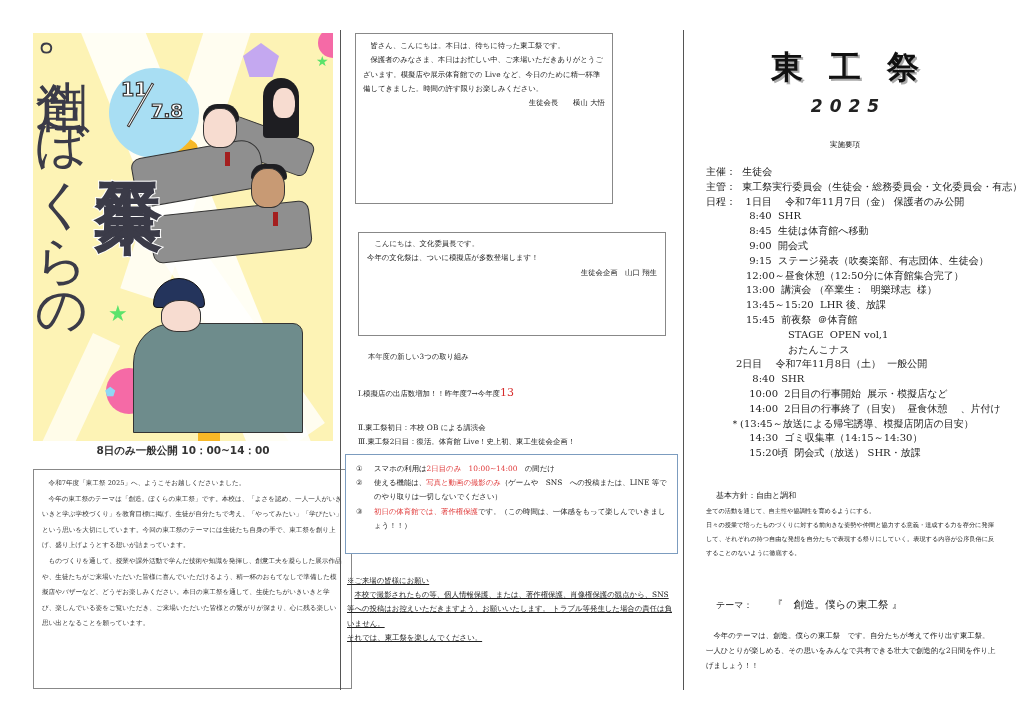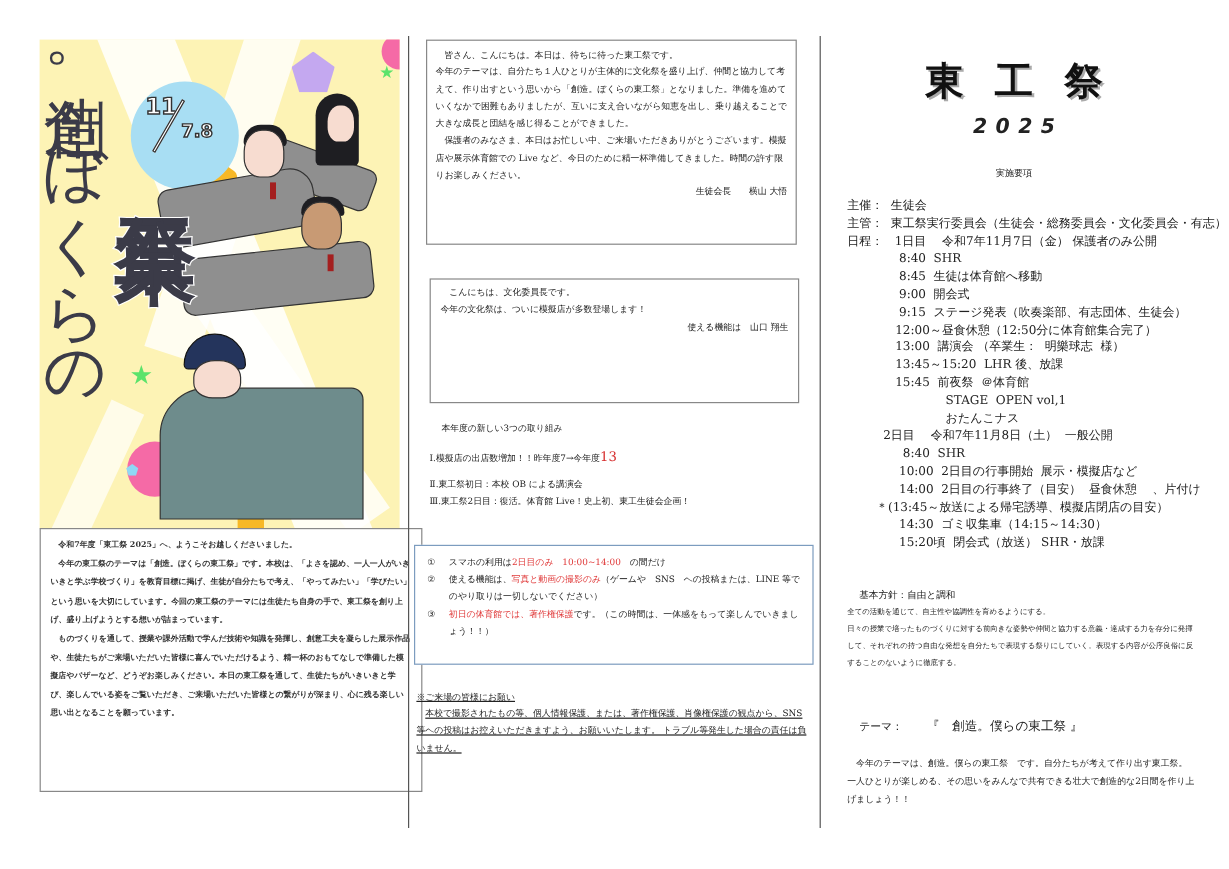--- a/index.html
+++ b/index.html
@@ -13,21 +13,21 @@
   .poster .ray.r2 { left: 180px; top: -30px; width: 45px; height: 300px; transform: rotate(18deg); opacity: .8; }
   .poster .ray.r3 { left: 110px; top: 200px; width: 40px; height: 260px; transform: rotate(-35deg); opacity: .8; }
   .poster .ray.r4 { left: 60px; top: 300px; width: 30px; height: 200px; transform: rotate(25deg); opacity: .7; }
   .poster .orange { position: absolute; background: #f7b826; }
   .poster .orange.o1 { left: 110px; top: 95px; width: 50px; height: 40px; transform: rotate(35deg); border-radius: 6px; }
   .poster .orange.o2 { left: 165px; top: 390px; width: 22px; height: 18px; }
   .poster .date-circle { position: absolute; left: 76px; top: 35px; width: 90px; height: 90px; border-radius: 50%; background: #a8def3; }
   .poster .date-text { position: absolute; left: 88px; top: 45px; font-family: "DejaVu Sans", sans-serif; font-weight: bold; color: #fff; -webkit-text-stroke: 1.2px #333; }
   .poster .date-text .m { font-size: 19px; position: absolute; left: 0; top: 0; }
   .poster .date-text .slash { position: absolute; left: 18px; top: 2px; width: 3px; height: 50px; background: #fff; border: 1px solid #333; transform: rotate(30deg); }
-  .poster .date-text .d { font-size: 15px; position: absolute; left: 30px; top: 22px; }
+  .poster .date-text .d { font-size: 18px; position: absolute; left: 30px; top: 22px; text-decoration: underline; }
   .poster .pentagon { position: absolute; left: 210px; top: 10px; width: 36px; height: 34px; background: #c4a8f0; clip-path: polygon(50% 0, 100% 38%, 82% 100%, 18% 100%, 0 38%); }
   .poster .pink-blob { position: absolute; border-radius: 50%; background: #f56aa6; }
   .poster .pink-blob.p1 { left: 285px; top: -5px; width: 30px; height: 30px; }
   .poster .pink-blob.p2 { left: 73px; top: 335px; width: 46px; height: 46px; }
   .poster .star { position: absolute; color: #5be36b; font-family: "DejaVu Sans", sans-serif; }
   .poster .star.s1 { left: 283px; top: 20px; font-size: 14px; }
   .poster .star.s2 { left: 75px; top: 268px; font-size: 22px; }
   .poster .star.s3 { left: 72px; top: 352px; font-size: 12px; color: #8fd8f5; }
   .poster .vertical { position: absolute; font-family: "DejaVu Sans", sans-serif; color: #3b3b48; writing-mode: vertical-rl; line-height: 1; }
   .poster .v1 { left: 3px; top: 8px; font-size: 52px; letter-spacing: -2px; }
@@ -50,38 +50,38 @@
   .f3 .hair { left: 0; top: -4px; width: 36px; height: 16px; border-radius: 16px 16px 4px 4px; }
   .f3 .body { left: -100px; top: 40px; width: 160px; height: 48px; border-radius: 10px; transform: rotate(-6deg); }
   .f3 .tie { left: 22px; top: 44px; }
   .f4 .cap { position: absolute; left: 0; top: 0; width: 52px; height: 30px; background: #24345c; border-radius: 26px 26px 4px 4px; border: 1px solid #111; }
   .f4 .head { left: 8px; top: 22px; width: 40px; height: 32px; background: #f7dcd0; border: 1px solid #333; }
   .f4 .body { left: -20px; top: 45px; width: 170px; height: 110px; background: #6e8c8c; border-radius: 40px 10px 0 0; }
 
   .poster-caption { position: absolute; left: 33px; top: 444px; width: 300px; text-align: center; font-family: "DejaVu Sans", sans-serif; font-weight: bold; font-size: 10.5px; color: #333; }
 
   .box { position: absolute; border: 1px solid #888; background: #fff; }
-  .greeting-box { left: 33px; top: 440px; width: 319px; height: 220px; padding: 6px 8px; font-weight: bold; }
+  .greeting-box { left: 33px; top: 469px; width: 319px; height: 220px; padding: 6px 8px; }
   .greeting-box p { font-size: 6.6px; line-height: 15.6px; text-indent: 1em; color: #333; }
   .greeting-box .sig { text-align: right; padding-right: 26px; }
 
   
   .mid-sep { position: absolute; left: 340px; top: 30px; width: 1px; height: 660px; background: #555; }
   .right-sep { position: absolute; left: 683px; top: 30px; width: 1px; height: 660px; background: #555; }
 
-  .student-box { left: 355px; top: 33px; width: 309px; height: 171px; padding: 5px 7px; }
+  .student-box { left: 355px; top: 33px; width: 258px; height: 171px; padding: 5px 7px; }
   .student-box p, .culture-box p { font-size: 7.4px; line-height: 14.3px; color: #222; }
   .indent { text-indent: 1em; }
   .right { text-align: right; }
   .culture-box { left: 358px; top: 232px; width: 308px; height: 104px; padding: 4px 8px; }
 
   .initiatives { position: absolute; left: 358px; top: 352px; width: 320px; }
-  .initiatives .lead { font-size: 7.3px; margin-left: 10px; margin-bottom: 12px; }
+  .initiatives .lead { font-size: 7.3px; margin-left: 10px; margin-bottom: 24px; }
   .initiatives .item { font-size: 7.4px; line-height: 14px; }
-  .initiatives .item.first { margin-bottom: 8px; }
+  .initiatives .item.first { margin-bottom: 20px; }
   .initiatives .accent-num { color: #d62c2c; font-size: 11px; }
   .initiatives .note { text-align: right; padding-right: 10px; font-size: 7.4px; line-height: 14px; }
 
   .phone-box { left: 345px; top: 454px; width: 333px; height: 100px; padding: 7px 10px; border-color: #7c9cbf; border-width: 1px; }
   .phone-box .row { font-size: 7.4px; line-height: 14.2px; display: flex; }
   .phone-box .num { width: 18px; flex: none; }
   .phone-box .red { color: #e03a3a; }
 
   .request { position: absolute; left: 347px; top: 574px; width: 330px; }
   .request p { font-size: 7.4px; line-height: 14.2px; text-decoration: underline; }
@@ -162,29 +162,28 @@
   <p>令和7年度「東工祭 2025」へ、ようこそお越しくださいました。</p>
   <p>今年の東工祭のテーマは「創造。ぼくらの東工祭」です。本校は、「よさを認め、一人一人がいきいきと学ぶ学校づくり」を教育目標に掲げ、生徒が自分たちで考え、「やってみたい」「学びたい」という思いを大切にしています。今回の東工祭のテーマには生徒たち自身の手で、東工祭を創り上げ、盛り上げようとする想いが詰まっています。</p>
   <p>ものづくりを通して、授業や課外活動で学んだ技術や知識を発揮し、創意工夫を凝らした展示作品や、生徒たちがご来場いただいた皆様に喜んでいただけるよう、精一杯のおもてなしで準備した模擬店やバザーなど、どうぞお楽しみください。本日の東工祭を通して、生徒たちがいきいきと学び、楽しんでいる姿をご覧いただき、ご来場いただいた皆様との繋がりが深まり、心に残る楽しい思い出となることを願っています。</p>
 </div>
 
 <div class="mid-sep"></div>
 <div class="right-sep"></div>
 
 <div class="box student-box">
   <p class="indent">皆さん、こんにちは。本日は、待ちに待った東工祭です。</p>
-  <p>今年のテーマは、自分たち１人ひとりが主体的に文化祭を盛り上げ、仲間と協力して考えて、作り出すという思いから「創造。ぼくらの東工祭」となりました。準備を進めていくなかで困難もありましたが、互いに支え合いながら知恵を出し、乗り越えることで大きな成長と団結を感じ得ることができました。</p>
   <p class="indent">保護者のみなさま、本日はお忙しい中、ご来場いただきありがとうございます。模擬店や展示体育館での Live など、今日のために精一杯準備してきました。時間の許す限りお楽しみください。</p>
   <p class="right">生徒会長　　横山 大悟</p>
 </div>
 
 <div class="box culture-box">
   <p class="indent">こんにちは、文化委員長です。</p>
   <p>今年の文化祭は、ついに模擬店が多数登場します！</p>
-  <p class="right">使える機能は　山口 翔生</p>
+  <p class="right">生徒会企画　山口 翔生</p>
 </div>
 
 <div class="initiatives">
   <div class="lead">本年度の新しい3つの取り組み</div>
   <div class="item first">
     <span>Ⅰ.模擬店の出店数増加！！昨年度7→今年度</span><span class="accent-num">13</span>
   </div>
   <div class="item">Ⅱ.東工祭初日：本校 OB による講演会</div>
   <div class="item">Ⅲ.東工祭2日目：復活。体育館 Live！史上初、東工生徒会企画！</div>
 </div>
@@ -200,20 +199,21 @@
   </div>
   <div class="row">
     <span class="num">③</span>
     <span><span></span><span class="red">初日の体育館では、著作権保護</span><span>です。（この時間は、一体感をもって楽しんでいきましょう！！）</span></span>
   </div>
 </div>
 
 <div class="request">
   <p>※ご来場の皆様にお願い</p>
   <p class="indent">本校で撮影されたもの等、個人情報保護、または、著作権保護、肖像権保護の観点から、SNS 等への投稿はお控えいただきますよう、お願いいたします。 トラブル等発生した場合の責任は負いません。</p>
+  <p>それでは、東工祭を楽しんでください。</p>
 </div>
 
 <div class="title-big">東工祭</div>
 <div class="title-year">2025</div>
 <div class="outline-title">実施要項</div>
 
 <div class="outline">
   <div class="line">主催：  生徒会</div>
   <div class="line">主管：  東工祭実行委員会（生徒会・総務委員会・文化委員会・有志）</div>
   <div class="line">日程：   1日目　 令和7年11月7日（金） 保護者のみ公開</div>

